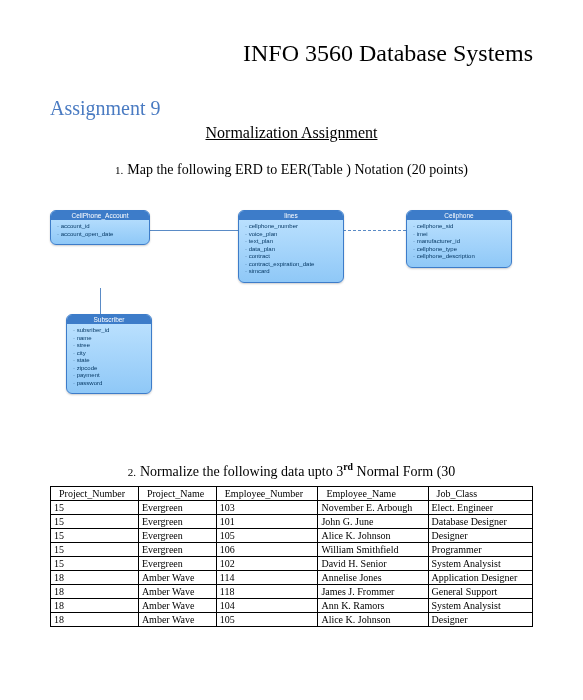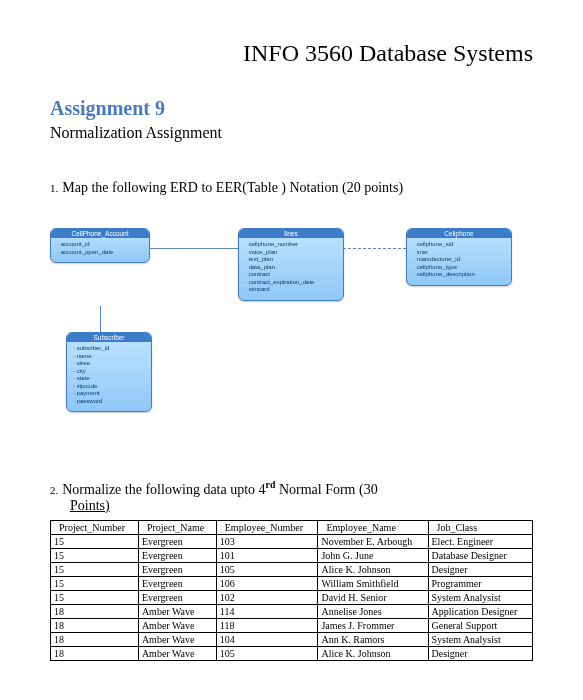--- a/index.html
+++ b/index.html
@@ -13,29 +13,31 @@
   }
   .title {
     text-align: right;
     font-size: 24px;
     margin-bottom: 30px;
   }
   .assign {
     font-size: 20px;
     color: #4a7bc2;
     margin-bottom: 4px;
-    font-weight: bold;
   }
   .subtitle {
+    text-align: center;
+    text-decoration: underline;
     font-size: 16px;
-    margin-bottom: 38px;
+    margin-bottom: 20px;
   }
   .question {
     font-size: 14px;
     margin: 10px 0 6px 0;
+    text-align: center;
   }
   .question .num { font-size: 11px; margin-right: 4px; }
   .points-indent { margin-left: 20px; }
   .diagram {
     margin: 18px 0 40px 0;
     position: relative;
     height: 225px;
   }
   .entity {
     position: absolute;
@@ -132,22 +134,21 @@
     <div class="attr">stree</div>
     <div class="attr">city</div>
     <div class="attr">state</div>
     <div class="attr">zipcode</div>
     <div class="attr">payment</div>
     <div class="attr">password</div>
   </div>
 </div>
 
 <div class="question">
-  <span class="num">2.</span><span>Normalize the following data upto 4</span><sup>rd</sup><span> Normal Form (30</span>
-  <div class="points-indent q2-underline">Points)</div>
+  <span class="num">2.</span><span>Normalize the following data upto 3</span><sup>rd</sup><span> Normal Form (30</span>
 </div>
 
 <table>
   <thead>
     <tr>
       <th>Project_Number</th>
       <th>Project_Name</th>
       <th>Employee_Number</th>
       <th>Employee_Name</th>
       <th>Job_Class</th>

